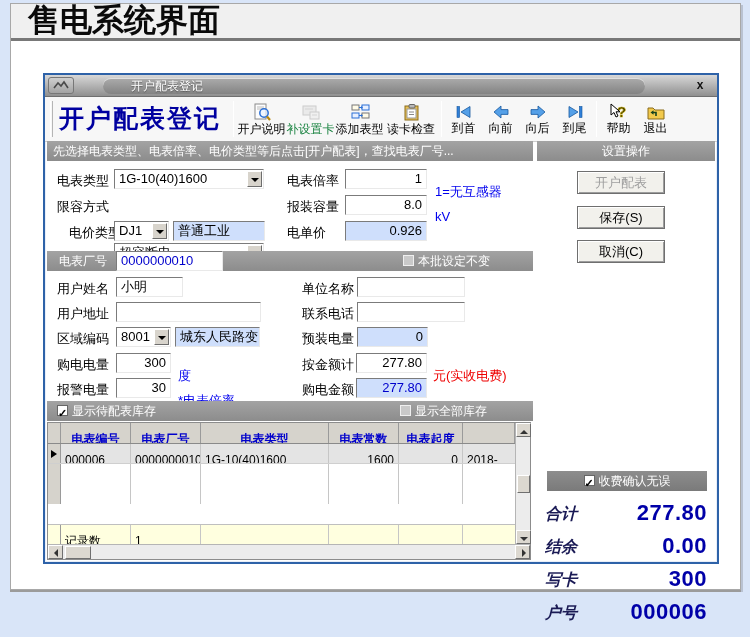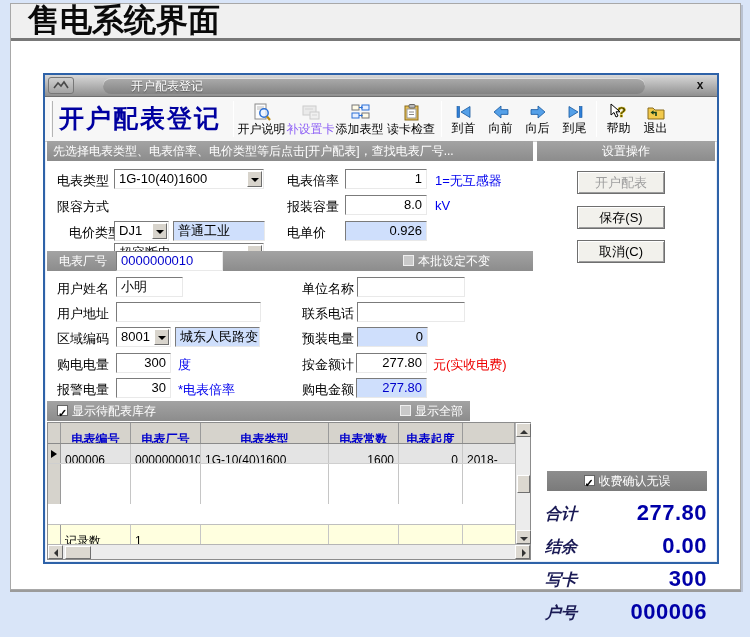--- a/index.html
+++ b/index.html
@@ -17,38 +17,38 @@
   .tb-pill { position:absolute; left:58px; right:72px; top:3px; height:16px; background:linear-gradient(#a9a9a9,#838383); border-radius:9px; border-top:1px solid #e0e0e0; color:#fff; font-size:12px; line-height:15px; padding-left:28px; text-shadow:0 1px 1px #555; white-space:nowrap; overflow:hidden; }
   .tb-close { position:absolute; right:9px; top:3px; width:16px; height:15px; text-align:center; font-size:12px; font-weight:bold; color:#111; line-height:15px; cursor:default; }
 
   
   .toolbar { position:absolute; left:0; top:22px; right:0; height:45px; background:#f7f7f7; border-bottom:1px solid #cfcfcf; display:flex; align-items:center; }
   .grip { width:3px; height:36px; border-left:1px solid #fff; border-right:1px solid #b5b5b5; margin:0 4px 0 5px; }
   .app-title { font-family:"DejaVu Serif",serif; font-size:25px; font-weight:bold; color:#0000a0; letter-spacing:2px; padding:0 9px 2px 2px; white-space:nowrap; }
   .tsep { width:1px; height:36px; background:#c4c4c4; border-right:1px solid #fff; margin:0 3px; }
   .tbtn { display:flex; flex-direction:column; align-items:center; justify-content:center; width:49px; height:42px; font-size:12px; color:#000; gap:1px; }
   .tbtn.nav { width:37px; }
-  .tbtn.disabled { color:#8b5cf6; }
+  .tbtn.disabled { color:#15803d; }
   .tbtn.disabled svg { opacity:.45; filter:grayscale(1); }
   .tbtn span { line-height:13px; white-space:nowrap; }
 
   
   .bar { position:absolute; background:linear-gradient(#a3a3a3,#8c8c8c); color:#fff; font-size:12px; height:20px; line-height:20px; }
 
   
   .frow { position:absolute; left:0; width:490px; height:22px; }
   .lbl { position:absolute; top:3px; font-size:13px; color:#000; white-space:nowrap; }
   .fld { position:absolute; top:0; height:20px; background:#fff; border:1px solid; border-color:#7b7b7b #e9e9e9 #e9e9e9 #7b7b7b; font-size:13px; line-height:18px; padding:0 4px; overflow:hidden; white-space:nowrap; }
   .fld.ro { background:#cfdffc; }
   .fld.num { text-align:right; }
   .fld.blue { color:#0000cc; }
   .dd { padding-right:18px; }
   .dd-btn { position:absolute; right:1px; top:1px; bottom:1px; width:15px; background:#d8d4cc; border:1px solid; border-color:#fff #6d6d6d #6d6d6d #fff; }
   .dd-btn::after { content:""; position:absolute; left:3px; top:6px; border-left:4px solid transparent; border-right:4px solid transparent; border-top:4px solid #000; }
-  .hint { position:absolute; top:3px; font-size:13px; color:#0000ee; white-space:nowrap; }
+  .hint { position:absolute; top:14px; font-size:13px; color:#0000ee; white-space:nowrap; }
   .hint.red { color:#ee0000; }
 
   .cb { display:inline-block; width:11px; height:11px; background:#c9c9c9; border:1px solid #efefef; vertical-align:-1px; margin-right:4px; position:relative; }
   .cb.checked { background:#fff; border-color:#666; }
   .cb.checked::after { content:"✓"; position:absolute; left:0px; top:-3px; font-size:11px; font-weight:bold; color:#000; }
 
   
   .grid { position:absolute; left:2px; top:347px; width:484px; height:138px; border:1px solid #8c8c8c; background:#fff; display:flex; flex-direction:column; font-size:12px; }
   .grid-main { flex:1; display:flex; min-height:0; }
   .gcolwrap { flex:1; display:flex; flex-direction:column; min-width:0; }
@@ -270,21 +270,21 @@
     </div>
 
     <div class="frow" style="top:303px;">
       <span class="lbl" style="left:12px;">报警电量</span>
       <div class="fld num" style="left:71px; width:55px;">30</div>
       <span class="hint" style="left:133px;">*电表倍率</span>
       <span class="lbl" style="left:257px;">购电金额</span>
       <div class="fld ro num blue" style="left:311px; width:71px;">277.80</div>
     </div>
 
-    <div class="bar" style="left:2px; top:326px; width:423px;">
+    <div class="bar" style="left:2px; top:326px; width:486px;">
       <span style="position:absolute; left:10px;"><span class="cb checked"></span><span>显示待配表库存</span></span>
       <span style="position:absolute; left:353px;"><span class="cb"></span><span>显示全部库存</span></span>
     </div>
 
     <div class="grid">
       <div class="grid-main">
         <div class="gcolwrap">
           <div class="g-row head">
             <div class="gc sel"></div>
             <div class="gc c1">电表编号</div>

